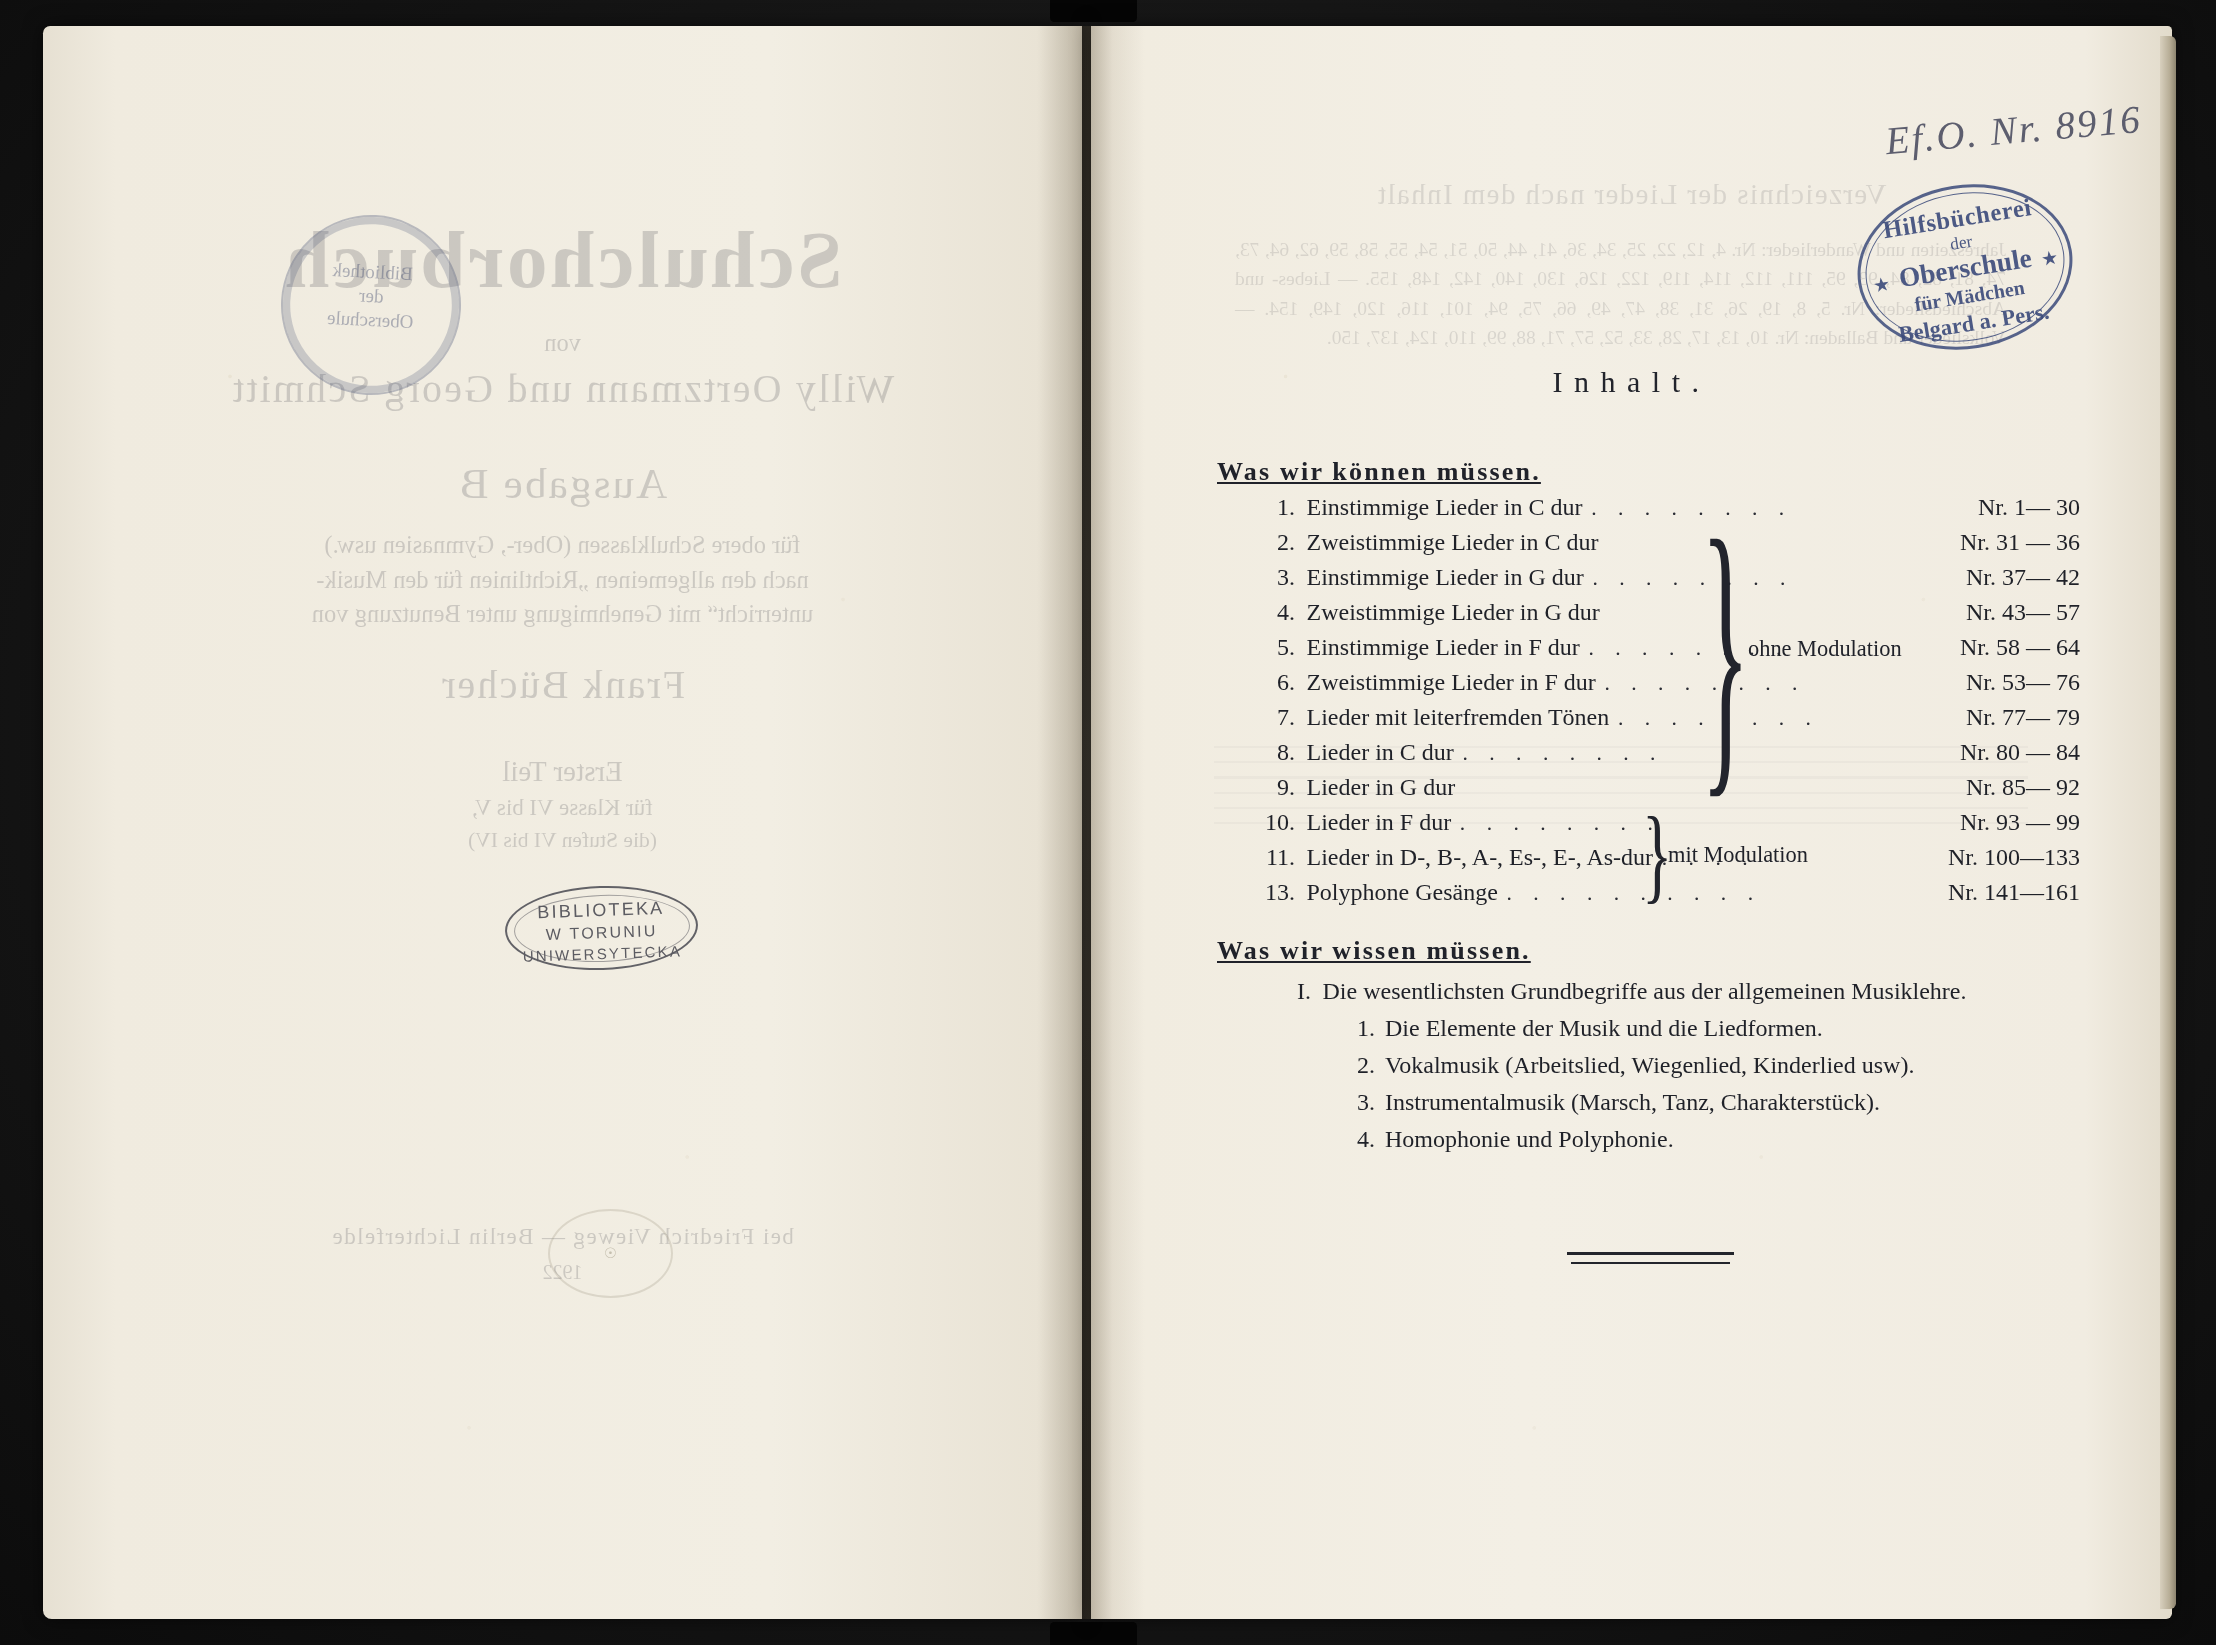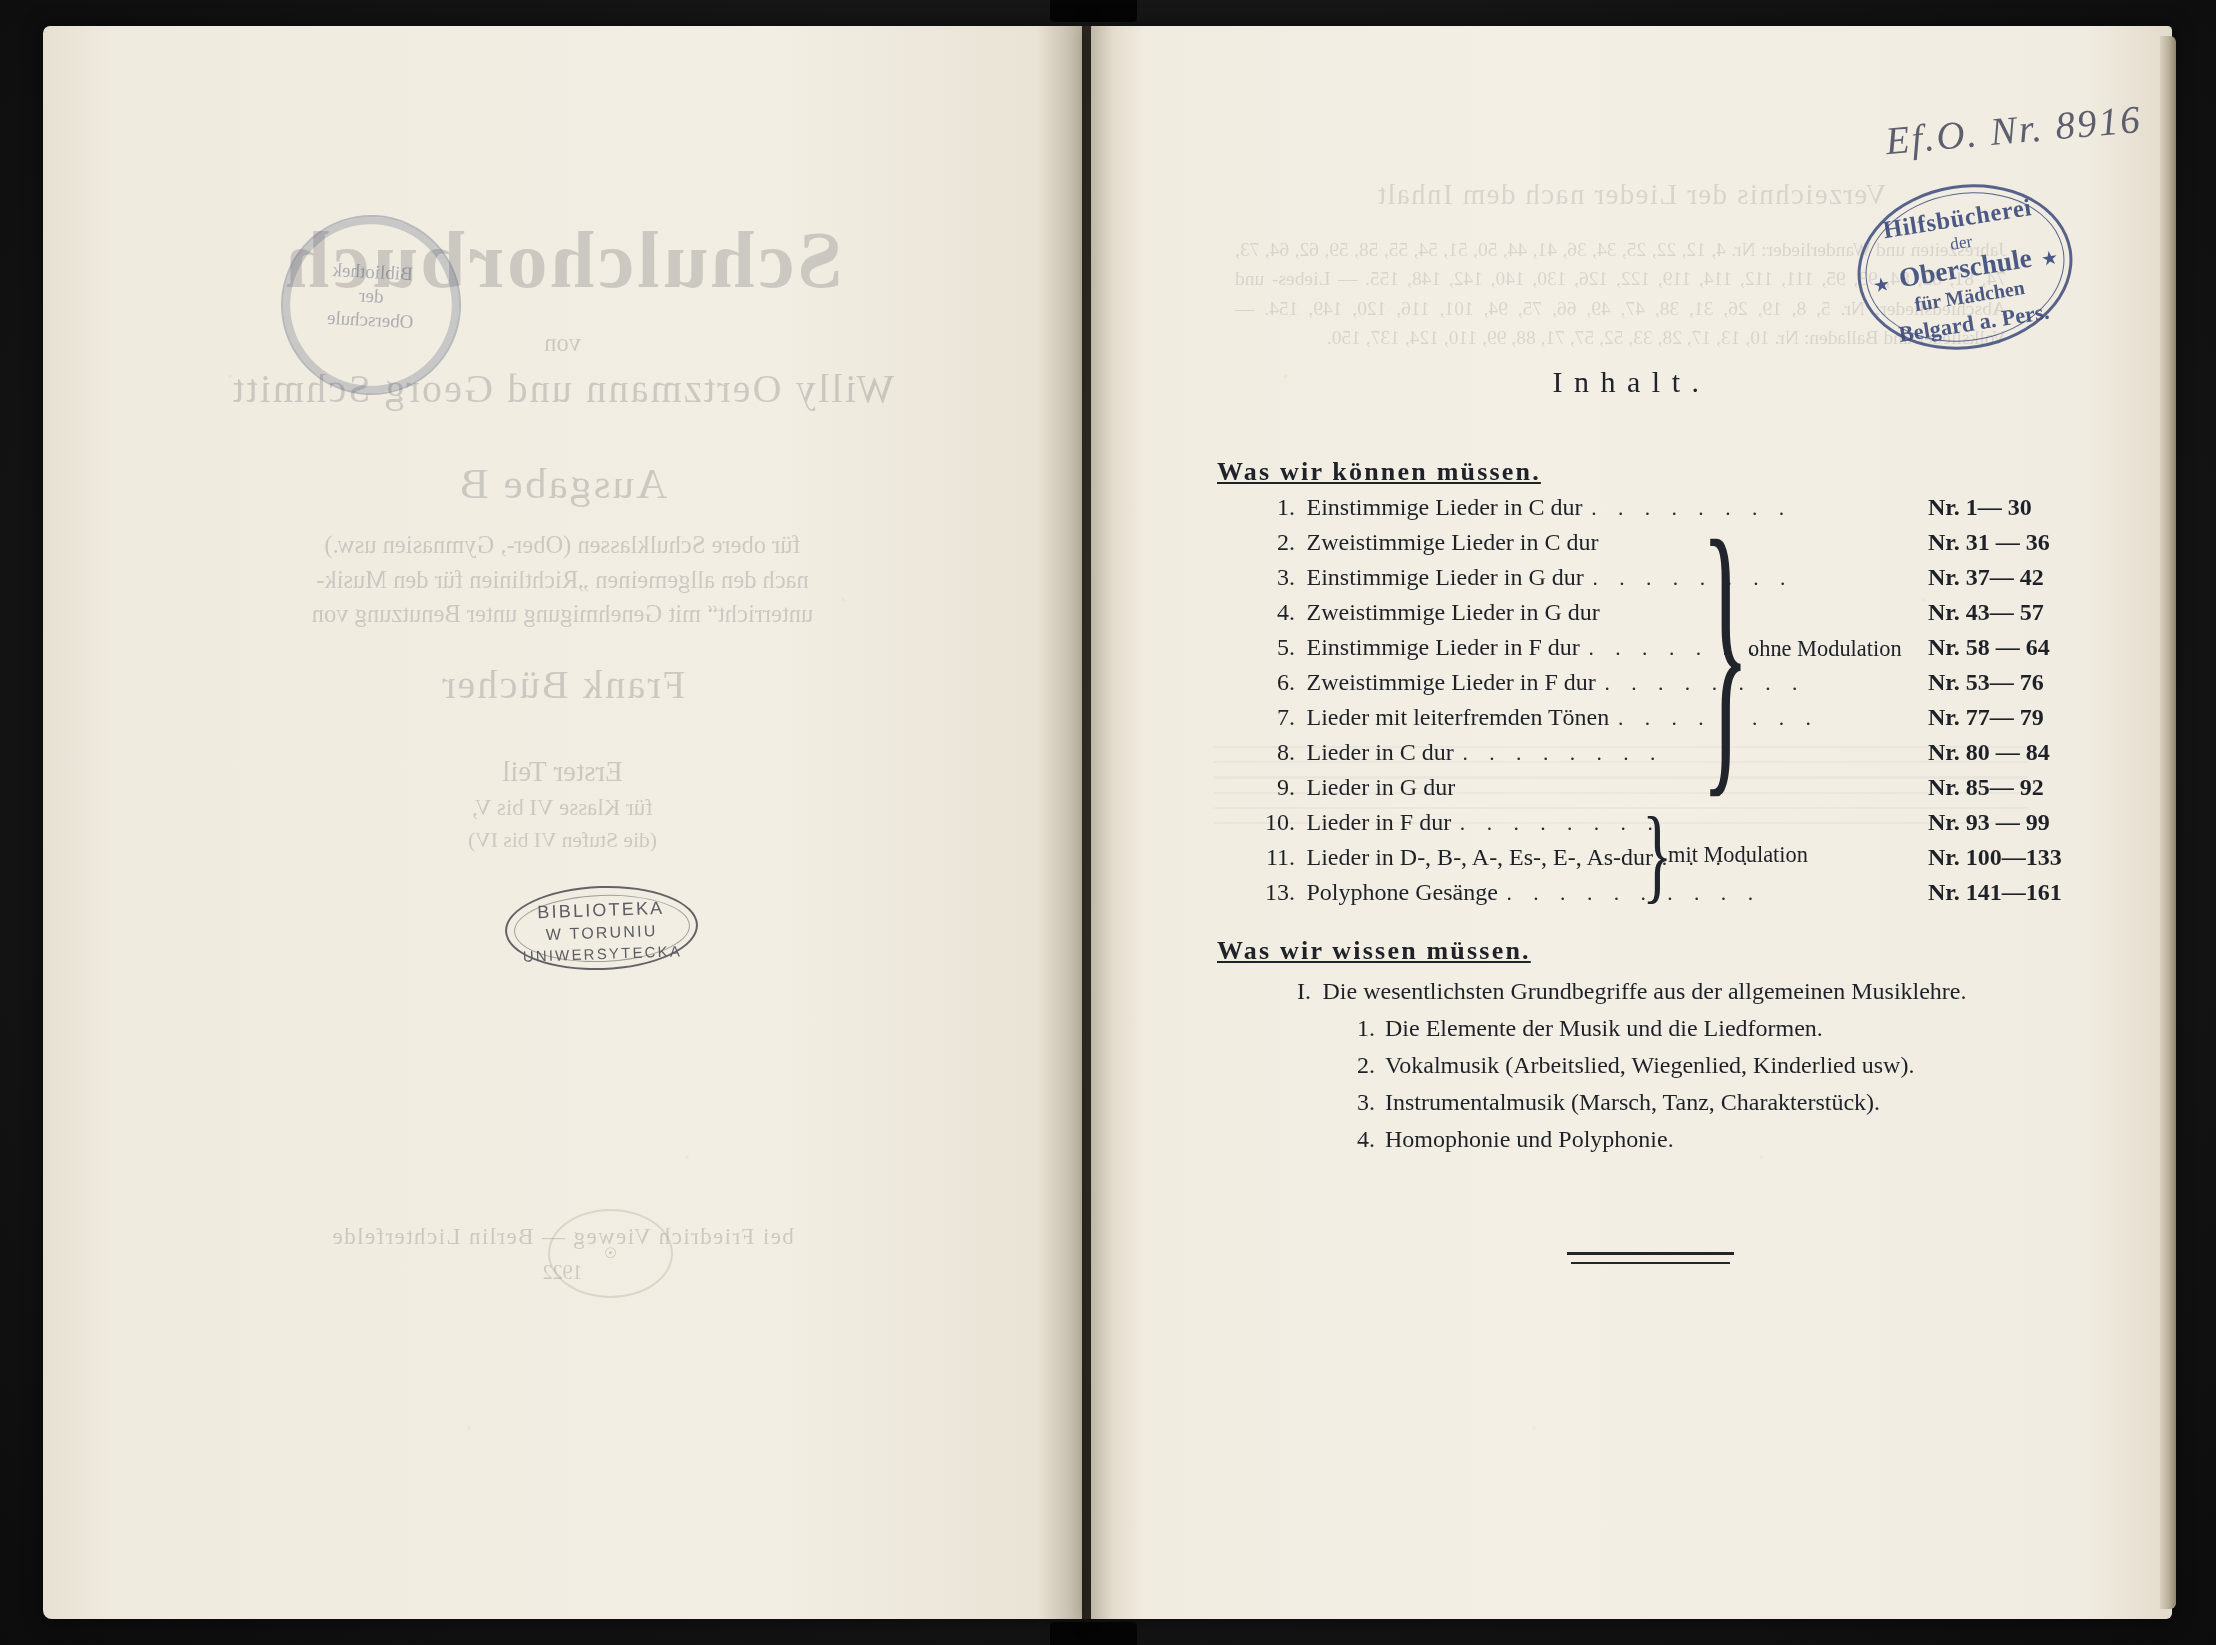--- a/index.html
+++ b/index.html
@@ -311,23 +311,22 @@
     overflow: hidden;
     white-space: nowrap;
     color: #2a2c34;
     padding-left: 8.7px;
     letter-spacing: 8px;
     font-size: 21.6px;
   }
   .toc-page {
     flex: none;
     width: 152px;
-    text-align: left;
+    text-align: right;
     white-space: nowrap;
-    font-weight: bold;
   }
 
   
   .brace {
     position: absolute;
     color: #22242c;
     font-weight: 400;
     line-height: 1;
   }
   .brace1 {

